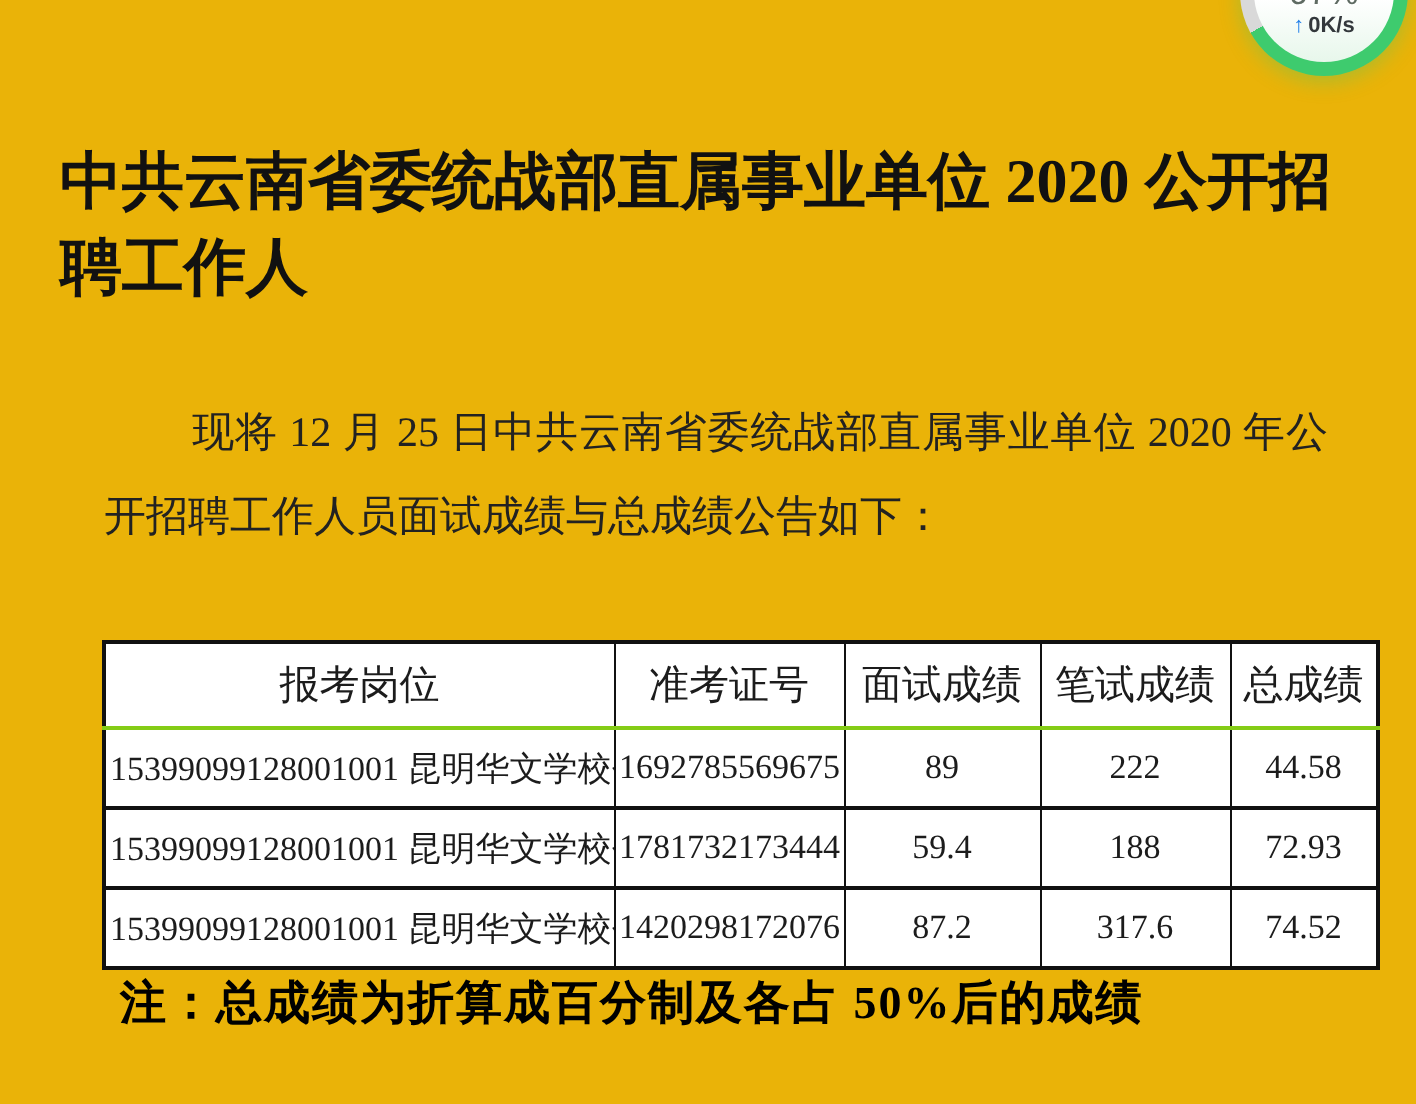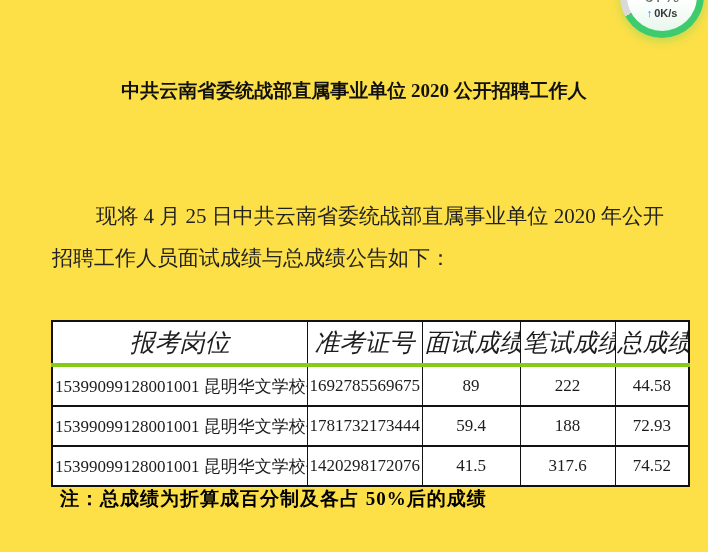--- a/index.html
+++ b/index.html
@@ -5,21 +5,21 @@
   html, body {
     margin: 0;
     padding: 0;
     background: #ffffff;
   }
   #screen {
     position: relative;
     width: 708px;
     height: 552px;
     overflow: hidden;
-    background: #fde047;
+    background: #eab308;
     font-family: "Liberation Serif", "DejaVu Serif", serif;
     color: #1c1c1c;
   }
 
   
   .speed-ball {
     position: absolute;
     left: 620px;
     top: -46px;
     width: 84px;
@@ -63,22 +63,21 @@
     margin-right: 2px;
     font-size: 11px;
   }
 
   
   .doc-title {
     position: absolute;
     top: 69px;
     left: 30px;
     right: 30px;
-    text-align: center;
-    font-size: 19px;
+    font-size: 31px;
     font-weight: bold;
     line-height: 43px;
     color: #111;
   }
   .doc-intro {
     position: absolute;
     top: 195px;
     left: 52px;
     right: 44px;
     font-size: 21px;
@@ -105,43 +104,42 @@
     vertical-align: middle;
     padding: 0 2px;
     overflow: hidden;
     white-space: nowrap;
   }
   table.score-table {
     border: 2px solid #111;
   }
   table.score-table th {
     height: 41px;
-    font-size: 25px;
+    font-size: 20px;
     font-weight: normal;
-    border-bottom: 4px solid #84cc16;
-    font-style: italic;
+    border-bottom: 2px solid #84cc16;
   }
   table.score-table td {
     height: 38px;
     font-size: 17px;
     border-top: 2px solid #111;
   }
   td.cell-position { font-size: 15px; }
   td.cell-ticket   { font-size: 16px; }
   col.c-position { width: 255px; }
   col.c-ticket   { width: 115px; }
   col.c-interview{ width: 98px; }
   col.c-written  { width: 95px; }
   col.c-total    { width: 74px; }
 
   .doc-note {
     position: absolute;
     top: 486px;
     left: 60px;
-    font-size: 19px;
+    font-size: 23px;
     font-weight: bold;
     color: #000;
     letter-spacing: 1px;
     font-family: Liberation Serif, serif;
   }
 </style>
 </head>
 <body>
 
 <div id="screen">
@@ -152,21 +150,21 @@
       <div class="speed-rate">
         <span class="up-arrow">↑</span><span>0K/s</span>
       </div>
     </div>
   </div>
 
   <div class="doc-title">
     <div>中共云南省委统战部直属事业单位 2020 公开招聘工作人</div>
   </div>
 
-  <div class="doc-intro">现将 4 月 25 日中共云南省委统战部直属事业单位 2020 年公开招聘工作人员面试成绩与总成绩公告如下：</div>
+  <div class="doc-intro">现将 12 月 25 日中共云南省委统战部直属事业单位 2020 年公开招聘工作人员面试成绩与总成绩公告如下：</div>
 
   <table class="score-table">
     <colgroup>
       <col class="c-position">
         <col class="c-ticket">
         <col class="c-interview">
         <col class="c-written">
         <col class="c-total">
     </colgroup>
     <thead>
@@ -189,21 +187,21 @@
       <tr>
         <td class="cell-position">15399099128001001 昆明华文学校会计</td>
         <td class="cell-ticket">1781732173444</td>
         <td>59.4</td>
         <td>188</td>
         <td>72.93</td>
       </tr>
       <tr>
         <td class="cell-position">15399099128001001 昆明华文学校会计</td>
         <td class="cell-ticket">1420298172076</td>
-        <td>41.5</td>
+        <td>87.2</td>
         <td>317.6</td>
         <td>74.52</td>
       </tr>
     </tbody>
   </table>
 
   <div class="doc-note">注：总成绩为折算成百分制及各占 50%后的成绩</div>
 
 </div>
 

